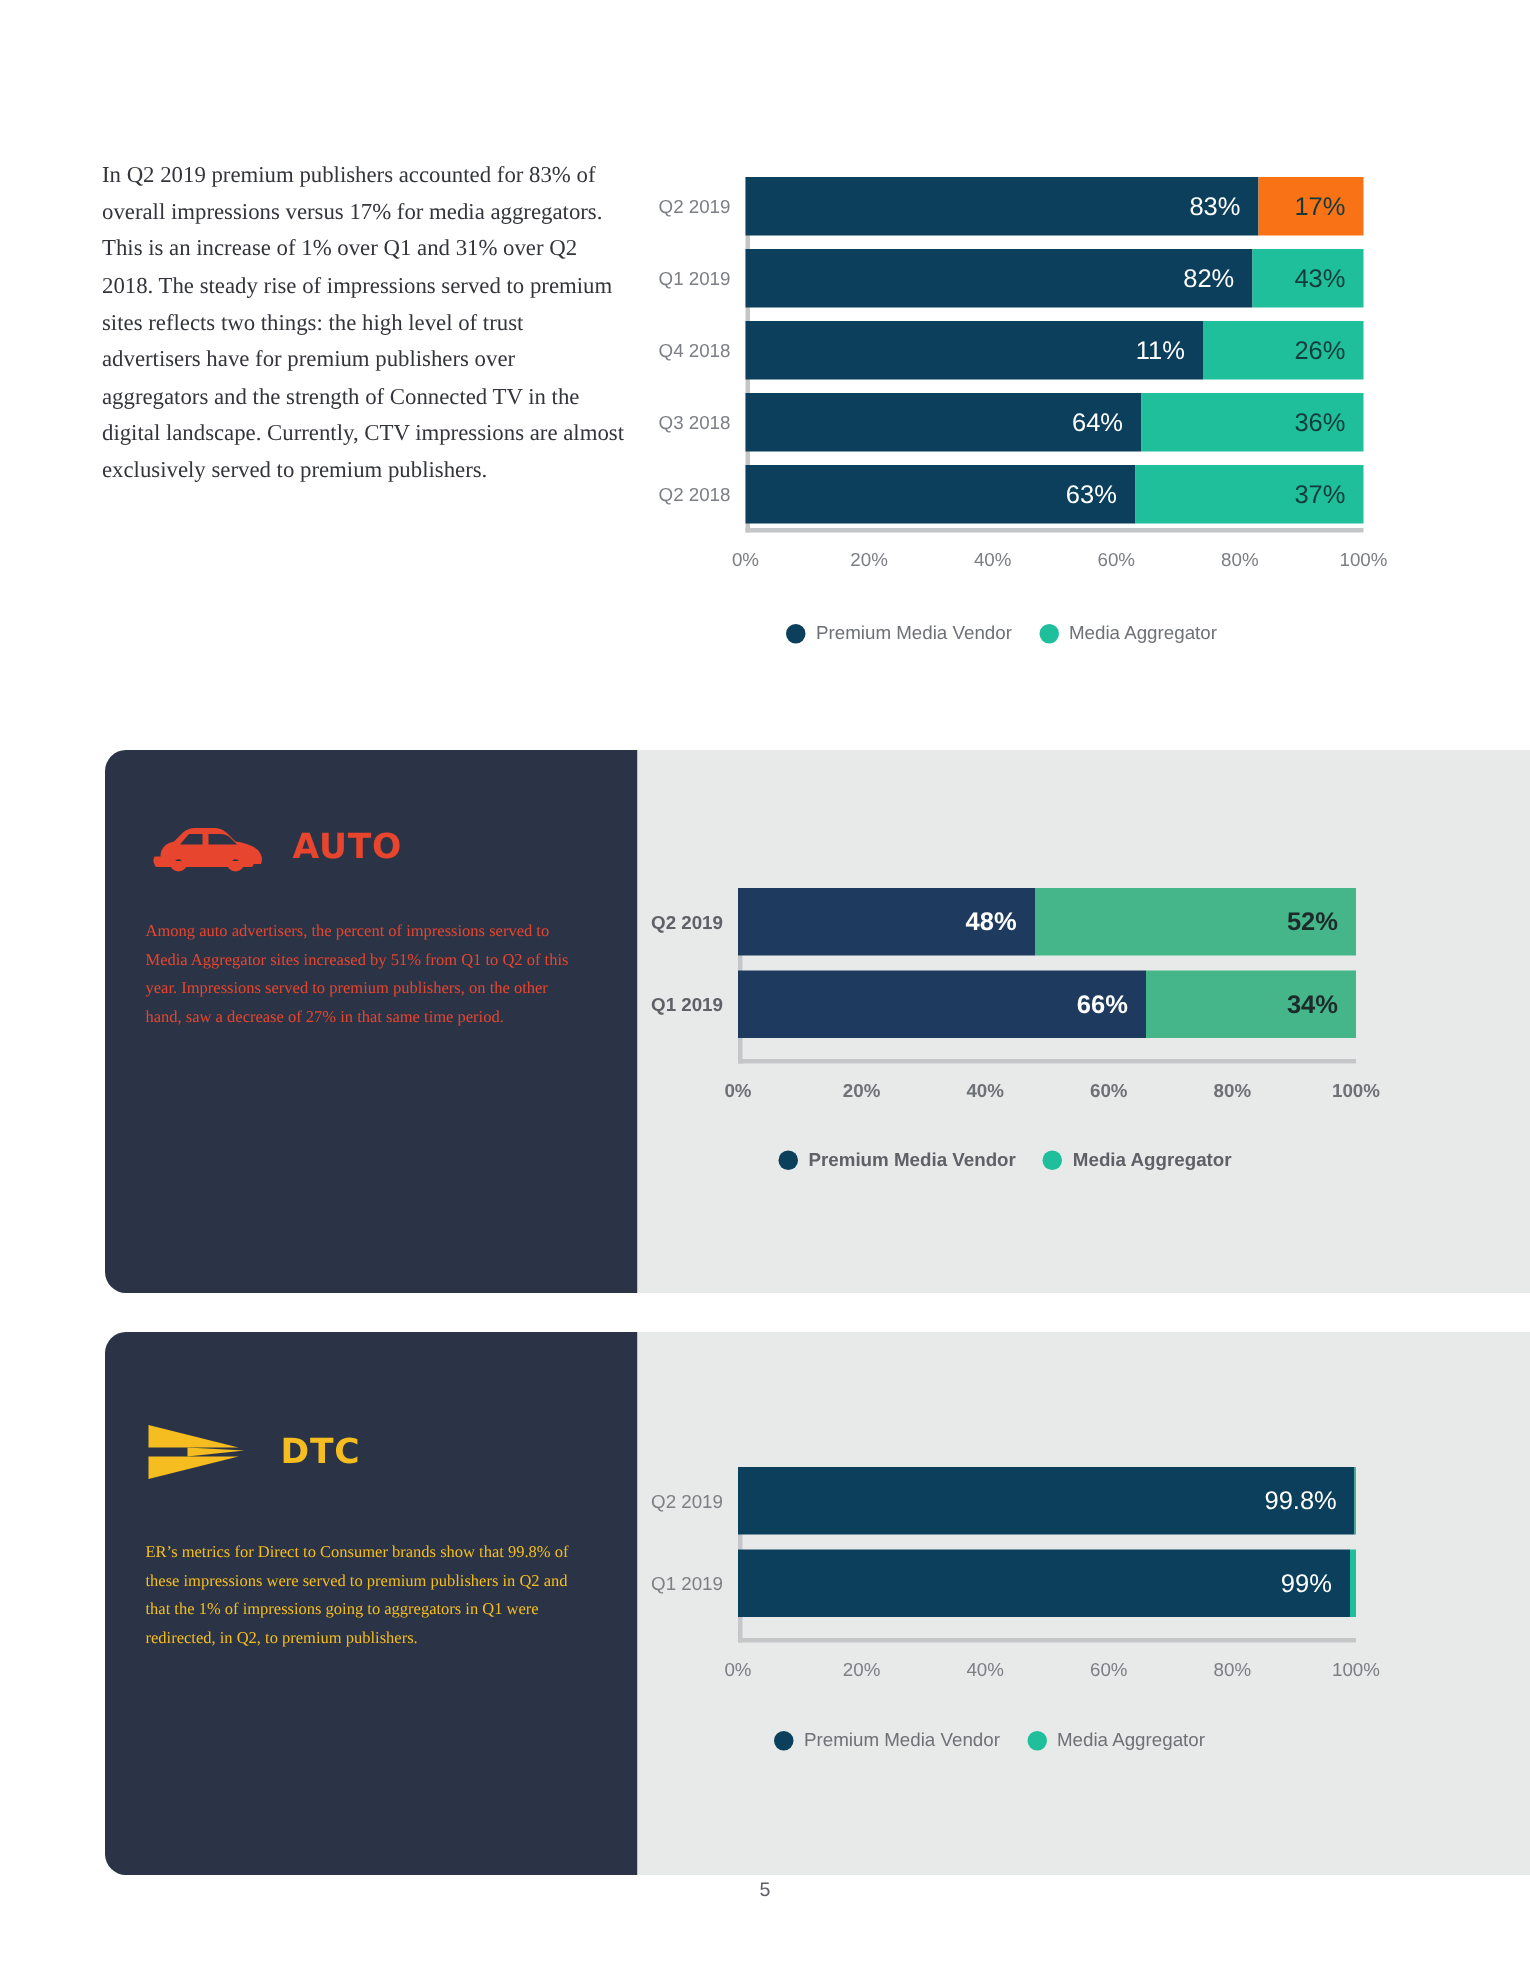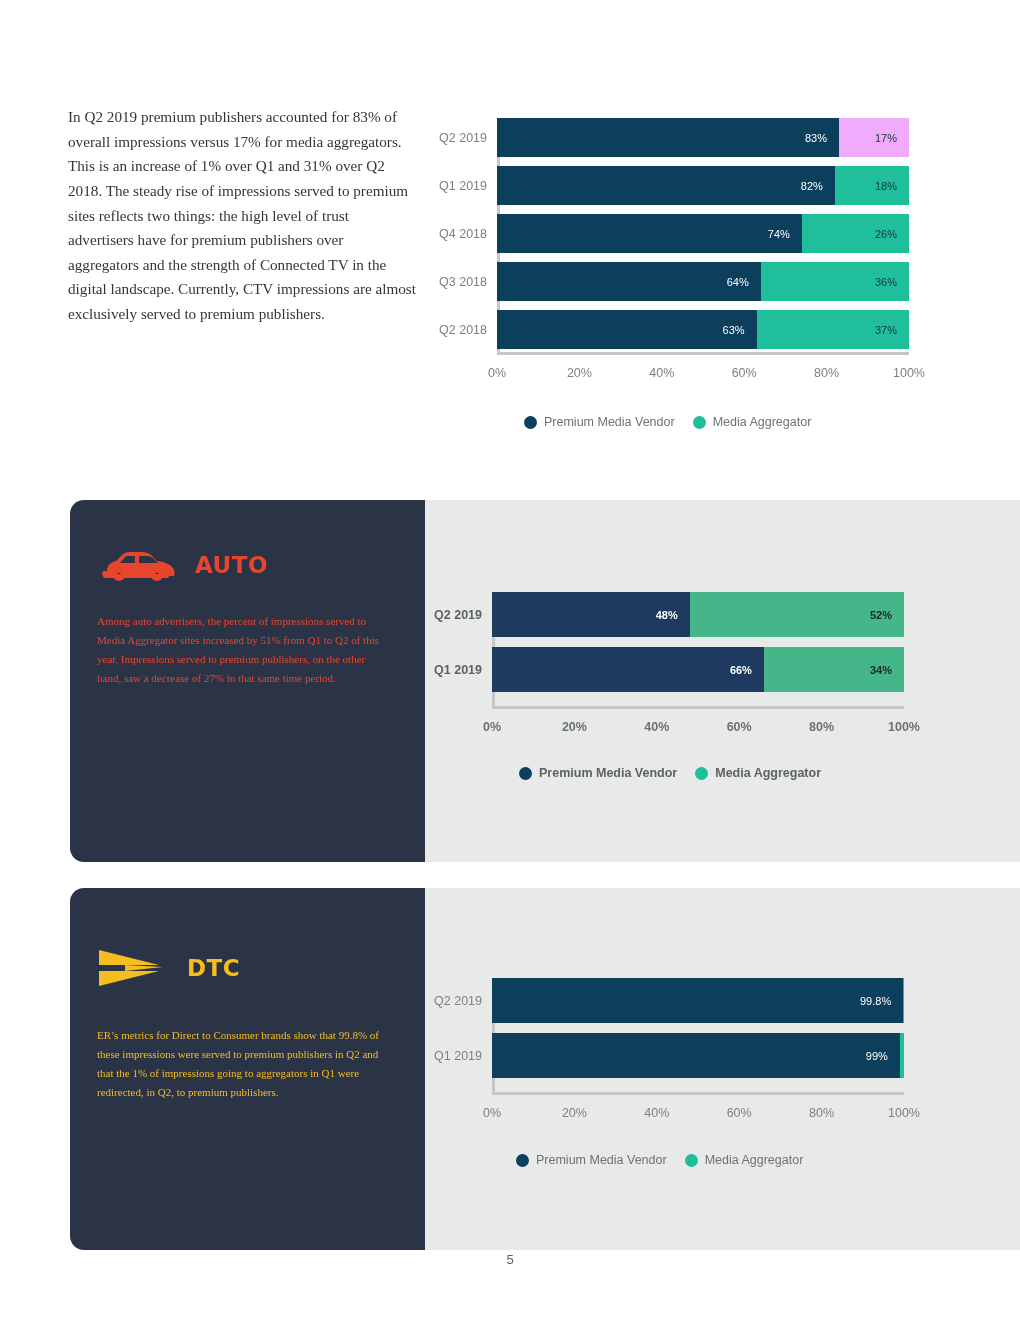--- a/index.html
+++ b/index.html
@@ -83,21 +83,21 @@
   }
   .seg {
     position: relative;
     display: flex;
     align-items: center;
     justify-content: flex-end;
     box-sizing: border-box;
     overflow: hidden;
   }
   .seg span {
-    font-size: 11px;
+    font-size: 17px;
     padding-right: 12px;
     white-space: nowrap;
     font-family: "Liberation Sans", sans-serif;
   }
   .ticks {
     position: absolute;
     left: 0; right: 0;
     display: flex;
   }
   .ticks span {
@@ -240,41 +240,41 @@
     <div class="chart-plot">
       <div class="axis-v"></div>
       <div class="axis-h"></div>
       <div class="bars">
           <div class="bar-row">
             <div class="bar-label">Q2 2019</div>
             <div class="bar-track">
               <div class="seg s1" style="background: rgb(11, 63, 92); width: 83%;">
                 <span>83%</span>
               </div>
-              <div class="seg s2" style="background: #f0abfc; width: 17%;">
+              <div class="seg s2" style="background: #f97316; width: 17%;">
                 <span>17%</span>
               </div>
             </div>
           </div>
           <div class="bar-row">
             <div class="bar-label">Q1 2019</div>
             <div class="bar-track">
               <div class="seg s1" style="background: rgb(11, 63, 92); width: 82%;">
                 <span>82%</span>
               </div>
               <div class="seg s2" style="background: rgb(31, 191, 156); width: 18%;">
-                <span>18%</span>
+                <span>43%</span>
               </div>
             </div>
           </div>
           <div class="bar-row">
             <div class="bar-label">Q4 2018</div>
             <div class="bar-track">
               <div class="seg s1" style="background: rgb(11, 63, 92); width: 74%;">
-                <span>74%</span>
+                <span>11%</span>
               </div>
               <div class="seg s2" style="background: rgb(31, 191, 156); width: 26%;">
                 <span>26%</span>
               </div>
             </div>
           </div>
           <div class="bar-row">
             <div class="bar-label">Q3 2018</div>
             <div class="bar-track">
               <div class="seg s1" style="background: rgb(11, 63, 92); width: 64%;">

